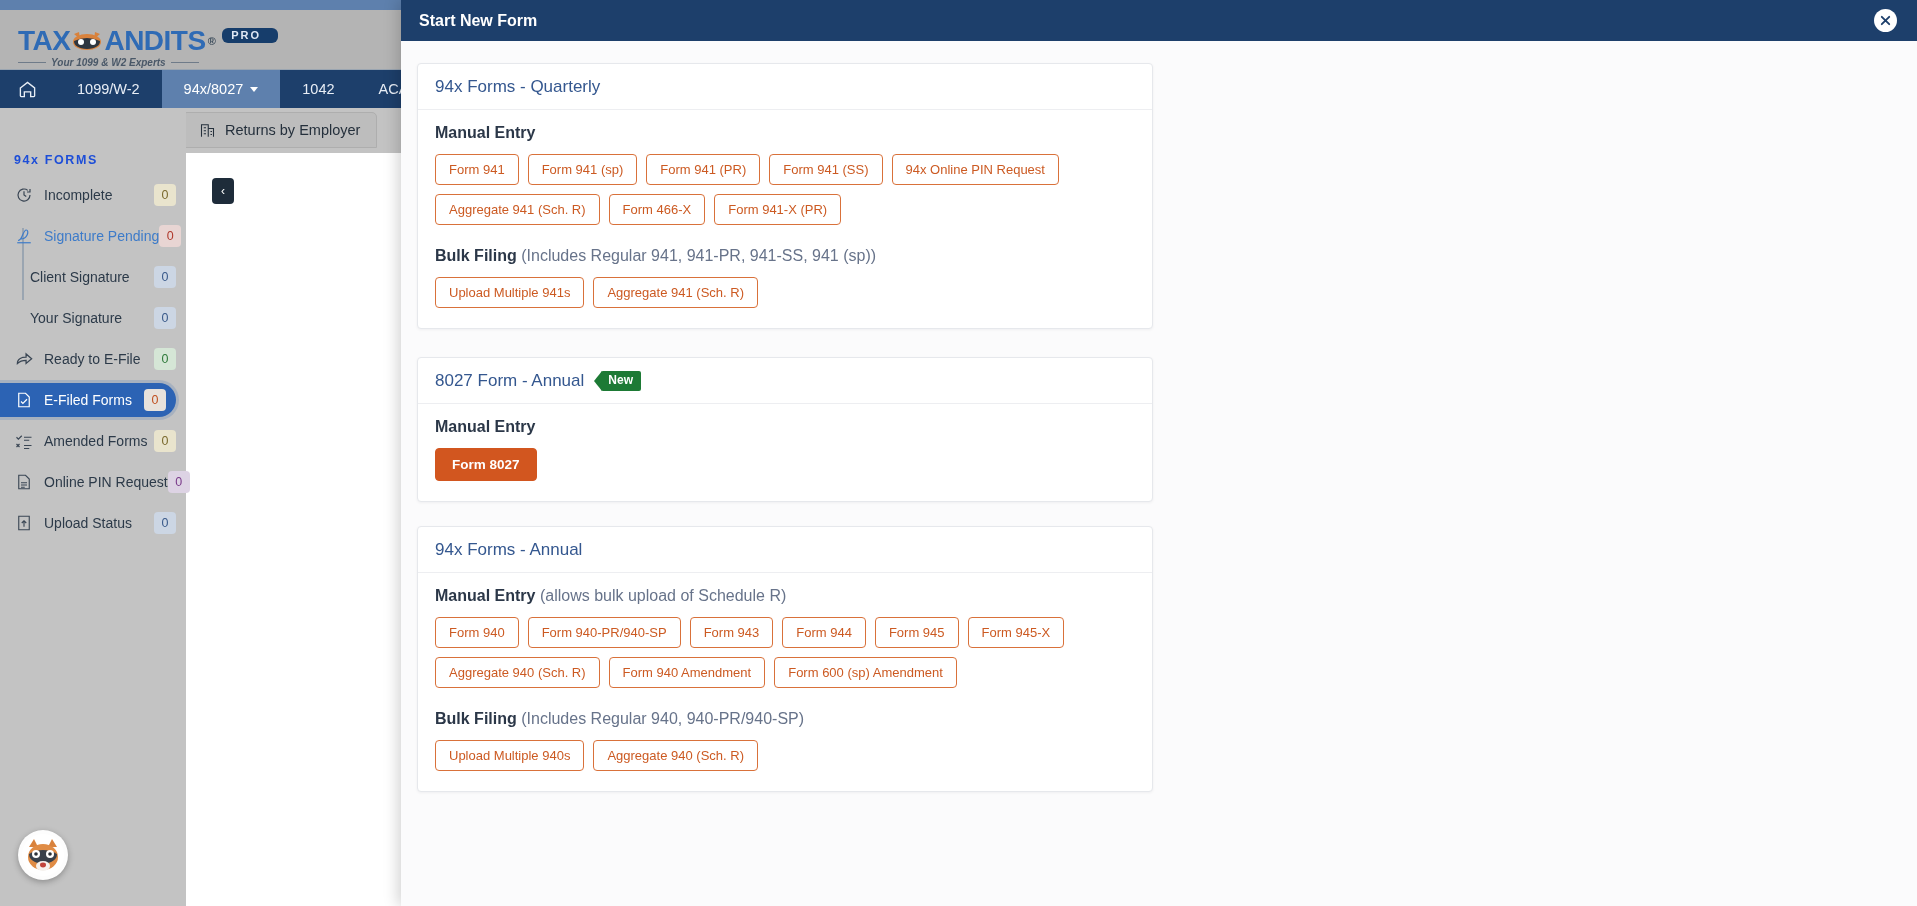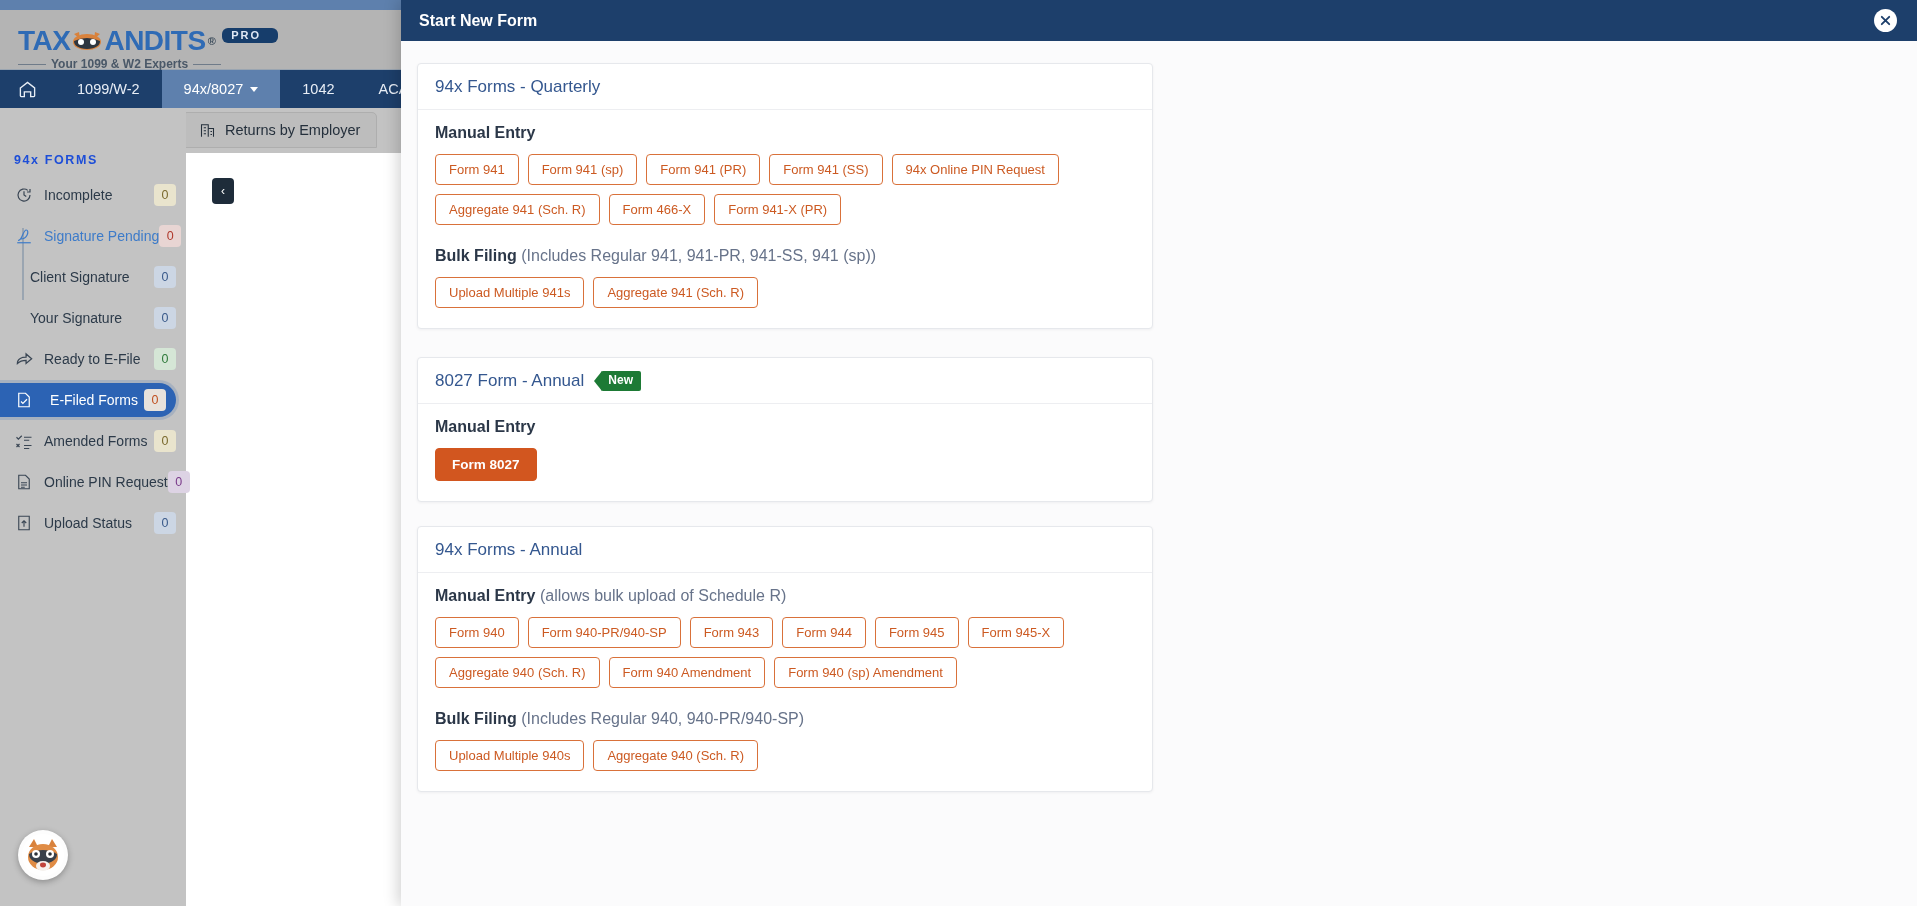--- a/index.html
+++ b/index.html
@@ -22,21 +22,21 @@
   }
   .logo-wrap { position: absolute; left: 18px; top: 17px; }
   .logo-main { font-size: 28px; font-weight: 700; letter-spacing: -0.5px; color: #2f6bb5; line-height: 1; white-space: nowrap; display: flex; align-items: center; }
   .logo-main .eyes { display: inline-block; width: 32px; height: 20px; position: relative; margin: 0 1px; }
   .logo-sup { font-size: 11px; vertical-align: super; color: #3a4a5a; margin-left: 2px; }
   .pro-badge {
     display: inline-block; background: #163d6b; color: #dfe8f5; font-size: 11px;
     font-weight: 700; letter-spacing: 2px; padding: 2px 17px 2px 9px; border-radius: 6px;
     margin-left: 7px; position: relative; top: -6px;
   }
-  .logo-tag { font-size: 12px; font-weight: 700; color: #4a5868; margin-top: 2px; white-space: nowrap; display:flex; align-items:center; gap:5px; }
+  .logo-tag { font-size: 10px; font-style: italic; font-weight: 700; color: #4a5868; margin-top: 2px; white-space: nowrap; display:flex; align-items:center; gap:5px; }
   .logo-tag .rule { display:inline-block; width: 28px; height: 1px; background: #6f7b89; }
 
   .navbar {
     position: absolute; left: 0; top: 70px; width: 1917px; height: 38px;
     background: #1d3f6b; display: flex; align-items: stretch;
   }
   .nav-item {
     display: flex; align-items: center; justify-content: center;
     padding: 0 22px; color: #e8eef6; font-size: 14.5px; cursor: pointer;
     white-space: nowrap;
@@ -67,21 +67,21 @@
   }
   .sb-title {
     position: absolute; left: 14px; top: 45px; font-size: 12.5px; letter-spacing: 1.6px;
     color: #1d4ed8; font-weight: 600;
   }
   .sb-list { position: absolute; left: 0; top: 70px; width: 186px; }
   .sb-item {
     position: relative; display: flex; align-items: center; height: 34px; margin-bottom: 7px;
     padding-left: 14px; padding-right: 10px; cursor: pointer; color: #2c3a49; font-size: 14px;
   }
-  .sb-item.active { background: #2c63b4; color: #ffffff; border-radius: 0 18px 18px 0; width: 176px; box-shadow: 0 0 0 3px rgba(44,99,180,.18); text-align: center; }
+  .sb-item.active { background: #2c63b4; color: #ffffff; border-radius: 0 18px 18px 0; width: 176px; box-shadow: 0 0 0 3px rgba(44,99,180,.18); }
   .sb-item.sub { padding-left: 30px; }
   .sb-item.accent { color: #3d7bc9; }
   .sb-ico { width: 20px; height: 20px; margin-right: 10px; flex: 0 0 20px; display:flex; align-items:center; justify-content:center; }
   .sb-label { flex: 1 1 auto; white-space: nowrap; }
   .sb-count {
     min-width: 22px; height: 22px; border-radius: 4px; display: flex; align-items: center;
     justify-content: center; font-size: 12.5px; padding: 0 5px;
   }
   .sub-rail { position:absolute; left: 22px; top: 120px; width: 2px; height: 72px; background: #9aa5b1; }
 
@@ -419,21 +419,21 @@
             </div>
             <div class="btn-row">
               <button class="btn-out">Form 940</button>
               <button class="btn-out">Form 940-PR/940-SP</button>
               <button class="btn-out">Form 943</button>
               <button class="btn-out">Form 944</button>
               <button class="btn-out">Form 945</button>
               <button class="btn-out">Form 945-X</button>
               <button class="btn-out">Aggregate 940 (Sch. R)</button>
               <button class="btn-out">Form 940 Amendment</button>
-              <button class="btn-out">Form 940 (sp) Amendment</button>
+              <button class="btn-out">Form 600 (sp) Amendment</button>
             </div>
             <div class="sec-label second">
               <span>Bulk Filing</span>
               <span class="soft">(Includes Regular 940, 940-PR/940-SP)</span>
             </div>
             <div class="btn-row">
               <button class="btn-out">Upload Multiple 940s</button>
               <button class="btn-out">Aggregate 940 (Sch. R)</button>
             </div>
           </div>

